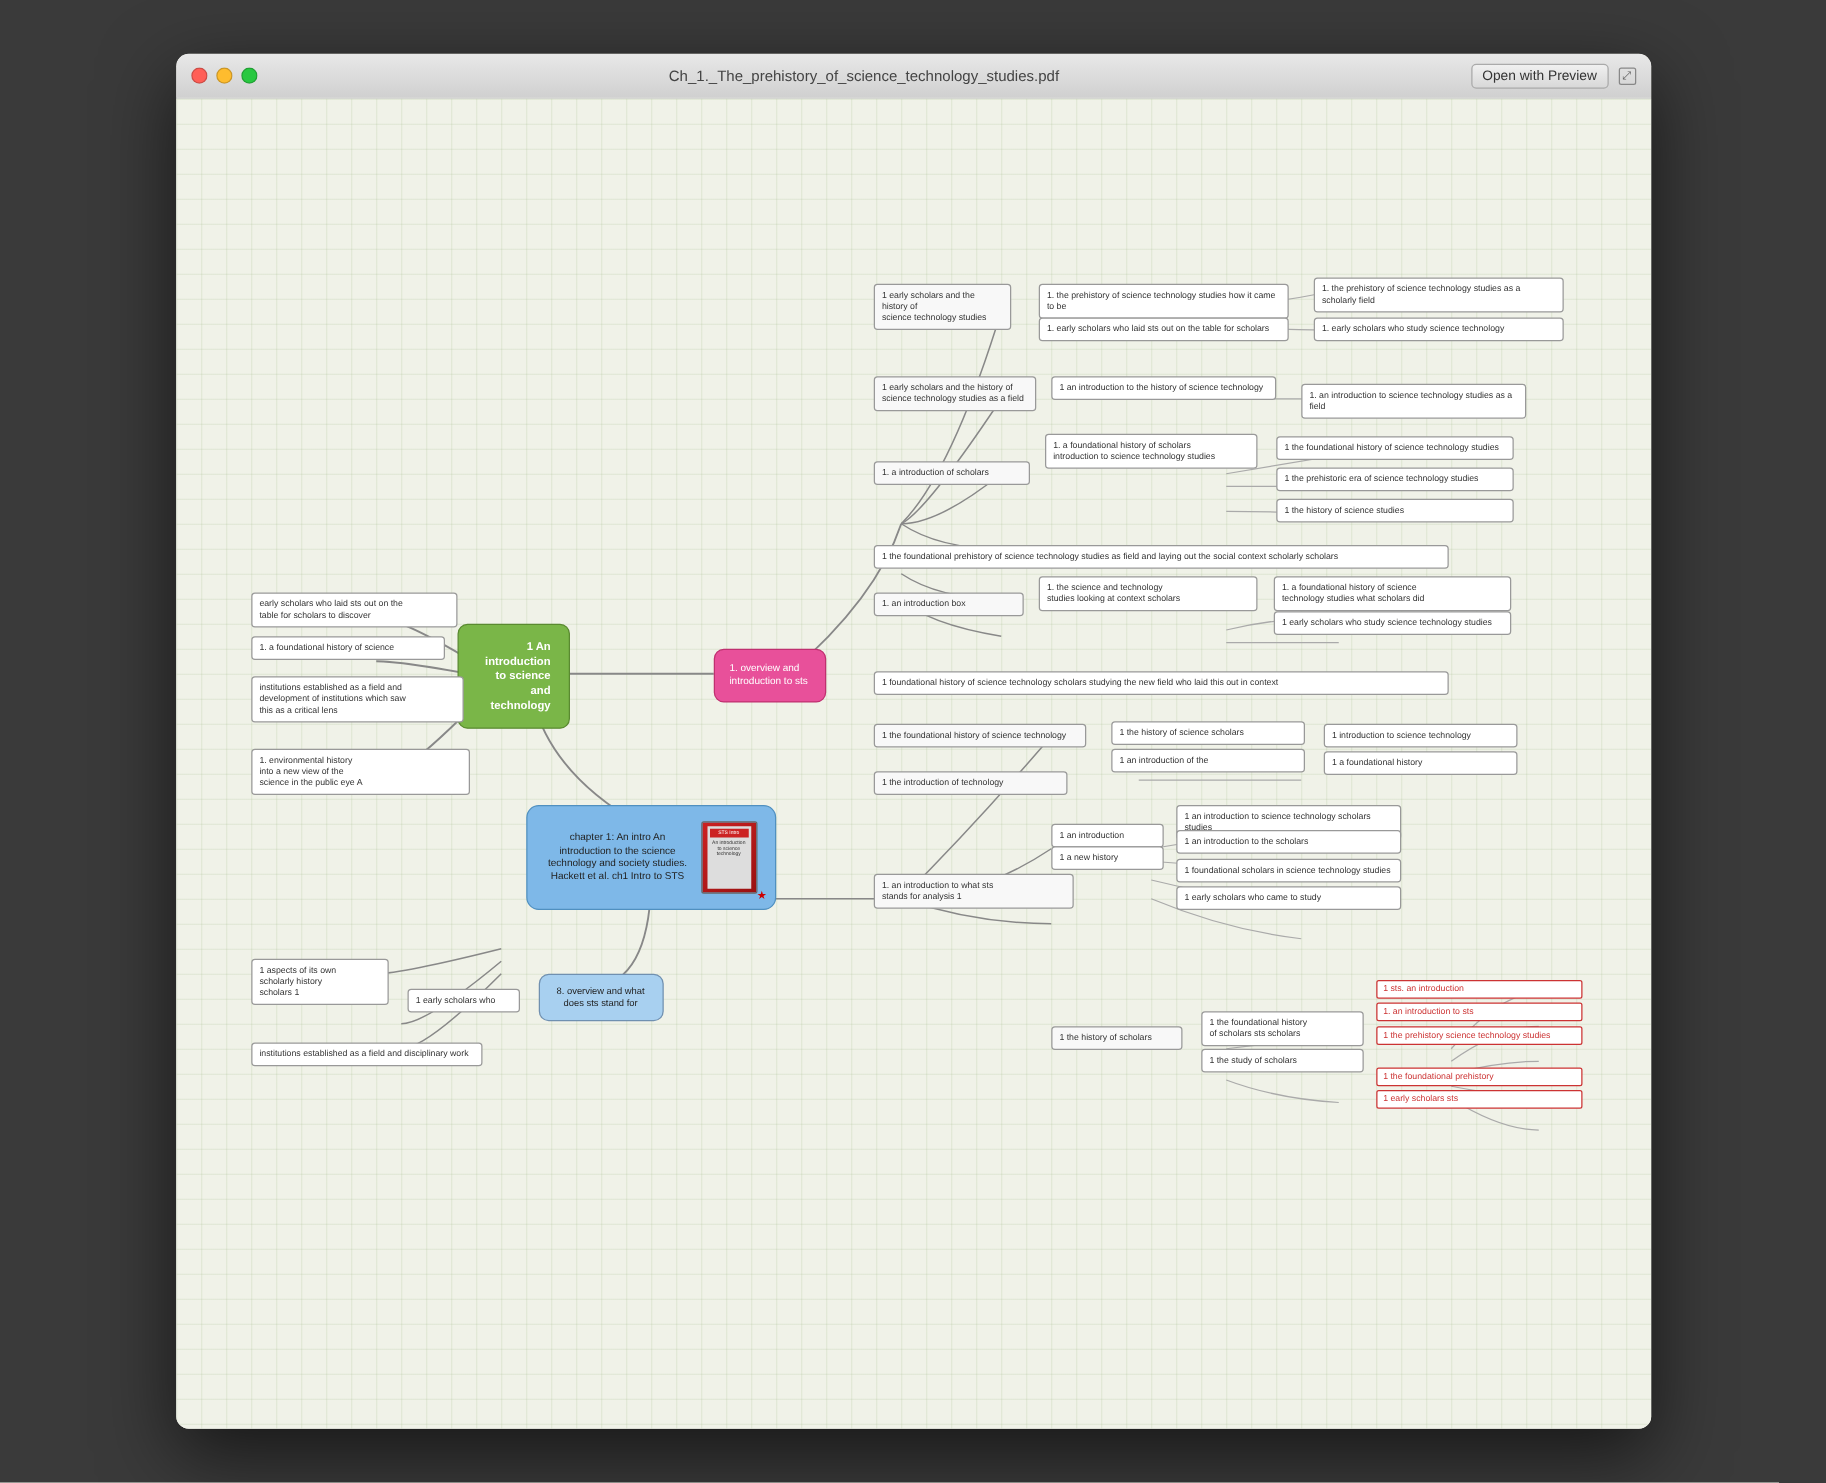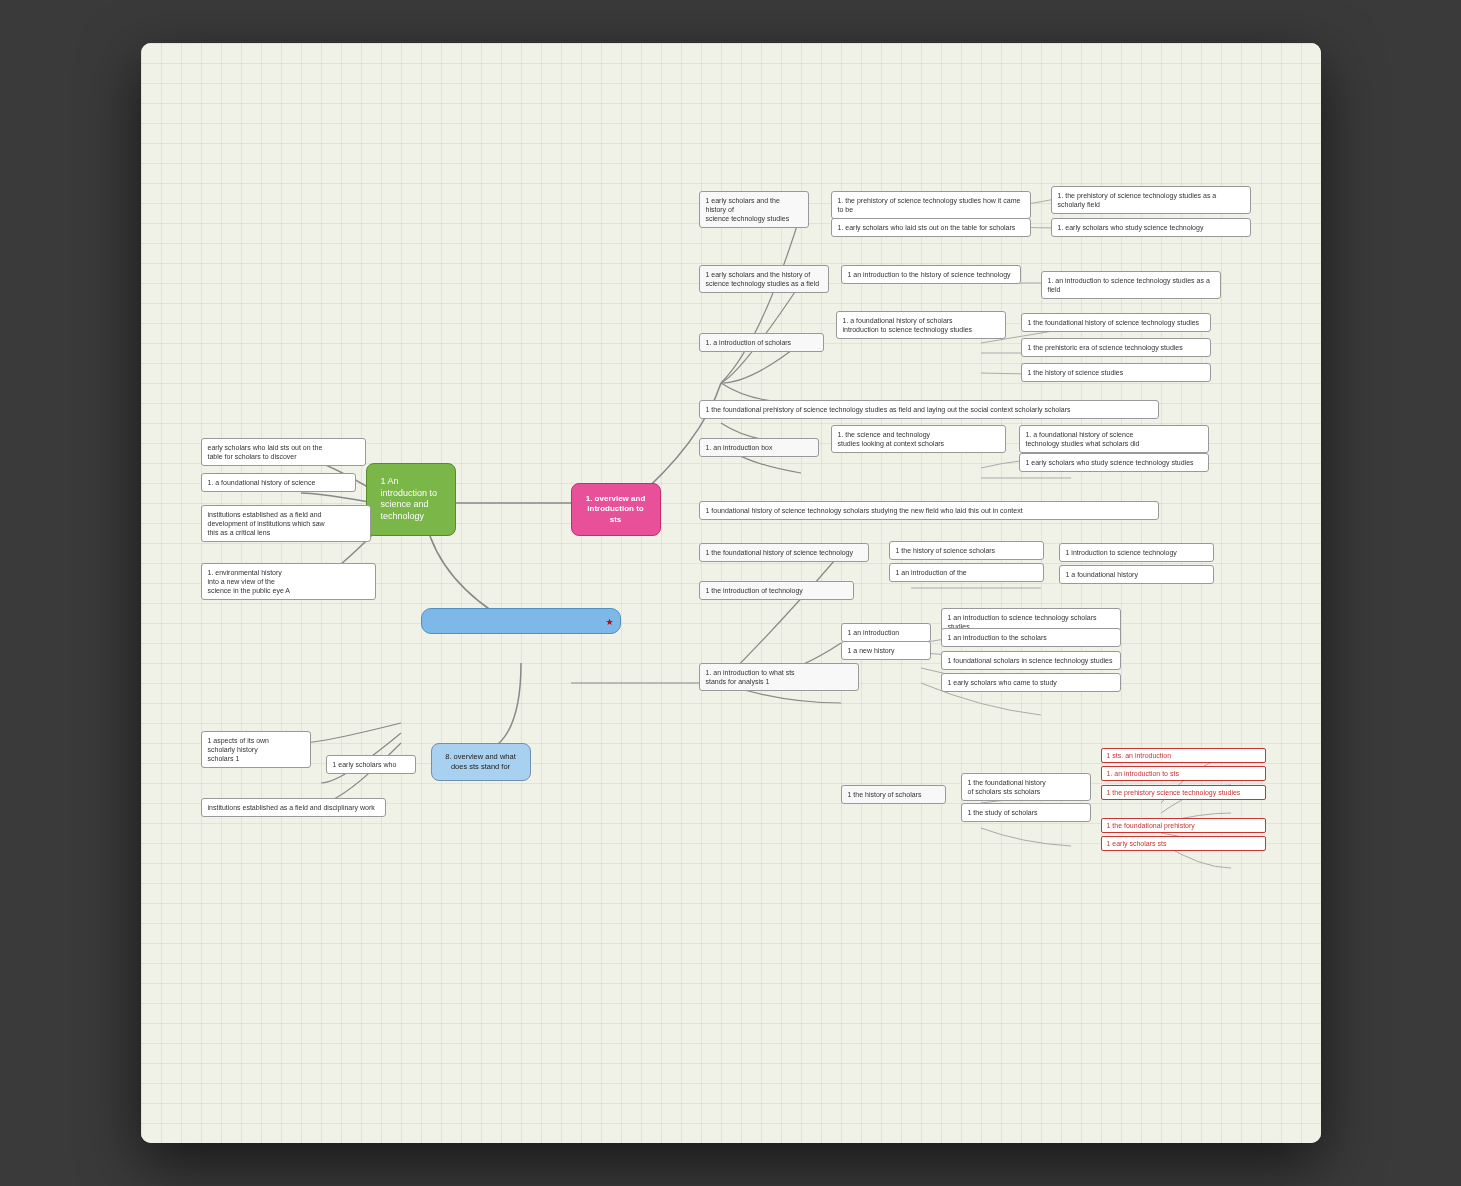--- a/index.html
+++ b/index.html
@@ -116,33 +116,32 @@
       color: #333;
     }
 
     .node-green {
       background: #7ab648;
       border: 1px solid #5a8a30;
       border-radius: 8px;
       color: white;
       padding: 12px 14px;
       font-size: 9px;
-      font-weight: normal;
-      text-align: left;
+      font-weight: bold;
+      text-align: right;
     }
 
     .node-pink {
       background: #e8509a;
       border: 1px solid #c03070;
       border-radius: 8px;
       color: white;
       padding: 10px 12px;
       font-size: 8px;
-      font-weight: bold;
-      text-align: center;
+      font-weight: normal;
     }
 
     .node-blue {
       background: #7eb8e8;
       border: 1px solid #5090c0;
       border-radius: 10px;
       color: #222;
       padding: 12px 14px;
       font-size: 8px;
       text-align: center;
@@ -185,20 +184,32 @@
       font-size: 11px;
       color: #666;
       flex-shrink: 0;
     }
   </style>
 </head>
 <body>
 
 <div class="window">
 
+  <div class="titlebar">
+    <div class="window-controls">
+      <div class="window-btn close"></div>
+      <div class="window-btn minimize"></div>
+      <div class="window-btn maximize"></div>
+    </div>
+    <div class="titlebar-title">Ch_1._The_prehistory_of_science_technology_studies.pdf</div>
+    <div class="titlebar-right">
+      <button class="open-preview-btn">Open with Preview</button>
+      <div class="expand-icon">⤢</div>
+    </div>
+  </div>
 
   <div class="canvas">
 
     <svg class="connections-svg">
 
       <path d="M 310 460 Q 370 460 430 460" stroke="#888" stroke-width="1.5" fill="none"></path>
 
       <path d="M 285 480 Q 300 540 370 580" stroke="#888" stroke-width="1.5" fill="none"></path>
 
       <path d="M 245 455 Q 180 415 160 415" stroke="#888" stroke-width="1.5" fill="none"></path>
@@ -261,20 +272,36 @@
 An introduction to
 science and technology</span>
     </div>
 
     <div class="node node-pink" style="left:430px; top:440px; width:90px;">
       <span>1. overview and
 introduction to sts</span>
     </div>
 
     <div class="node node-blue" style="left:280px; top:565px; width:200px;">
+      <div style="display:flex; gap:8px; align-items:center;">
+        <div style="flex:1;">
+          <span>chapter 1: An intro
+An introduction to the
+science technology and society
+studies. Hackett et al. ch1
+Intro to STS</span>
+        </div>
+
+        <div style="width:45px; height:58px; background:linear-gradient(135deg,#cc2222,#991111); border:1px solid #666; border-radius:2px; display:flex; align-items:center; justify-content:center; flex-shrink:0;">
+          <div style="width:35px; height:50px; background:#ddd; font-size:5px; color:#333; padding:2px; line-height:1.2; overflow:hidden;">
+            <div style="background:#cc2222; color:white; font-size:4px; padding:1px;">STS Intro</div>
+            <div style="font-size:4px; margin-top:2px; color:#333;">An introduction to science technology</div>
+          </div>
+        </div>
+      </div>
       <div style="position:absolute; bottom:4px; right:6px; color:#cc0000; font-size:9px;">★</div>
     </div>
 
     <div class="node node-blue-small" style="left:290px; top:700px; width:100px;">
       <span>8. overview and
 what does sts stand for</span>
     </div>
 
     <div class="node node-box" style="left:60px; top:395px; width:165px;">
       early scholars who laid sts out on the<br>table for scholars to discover

